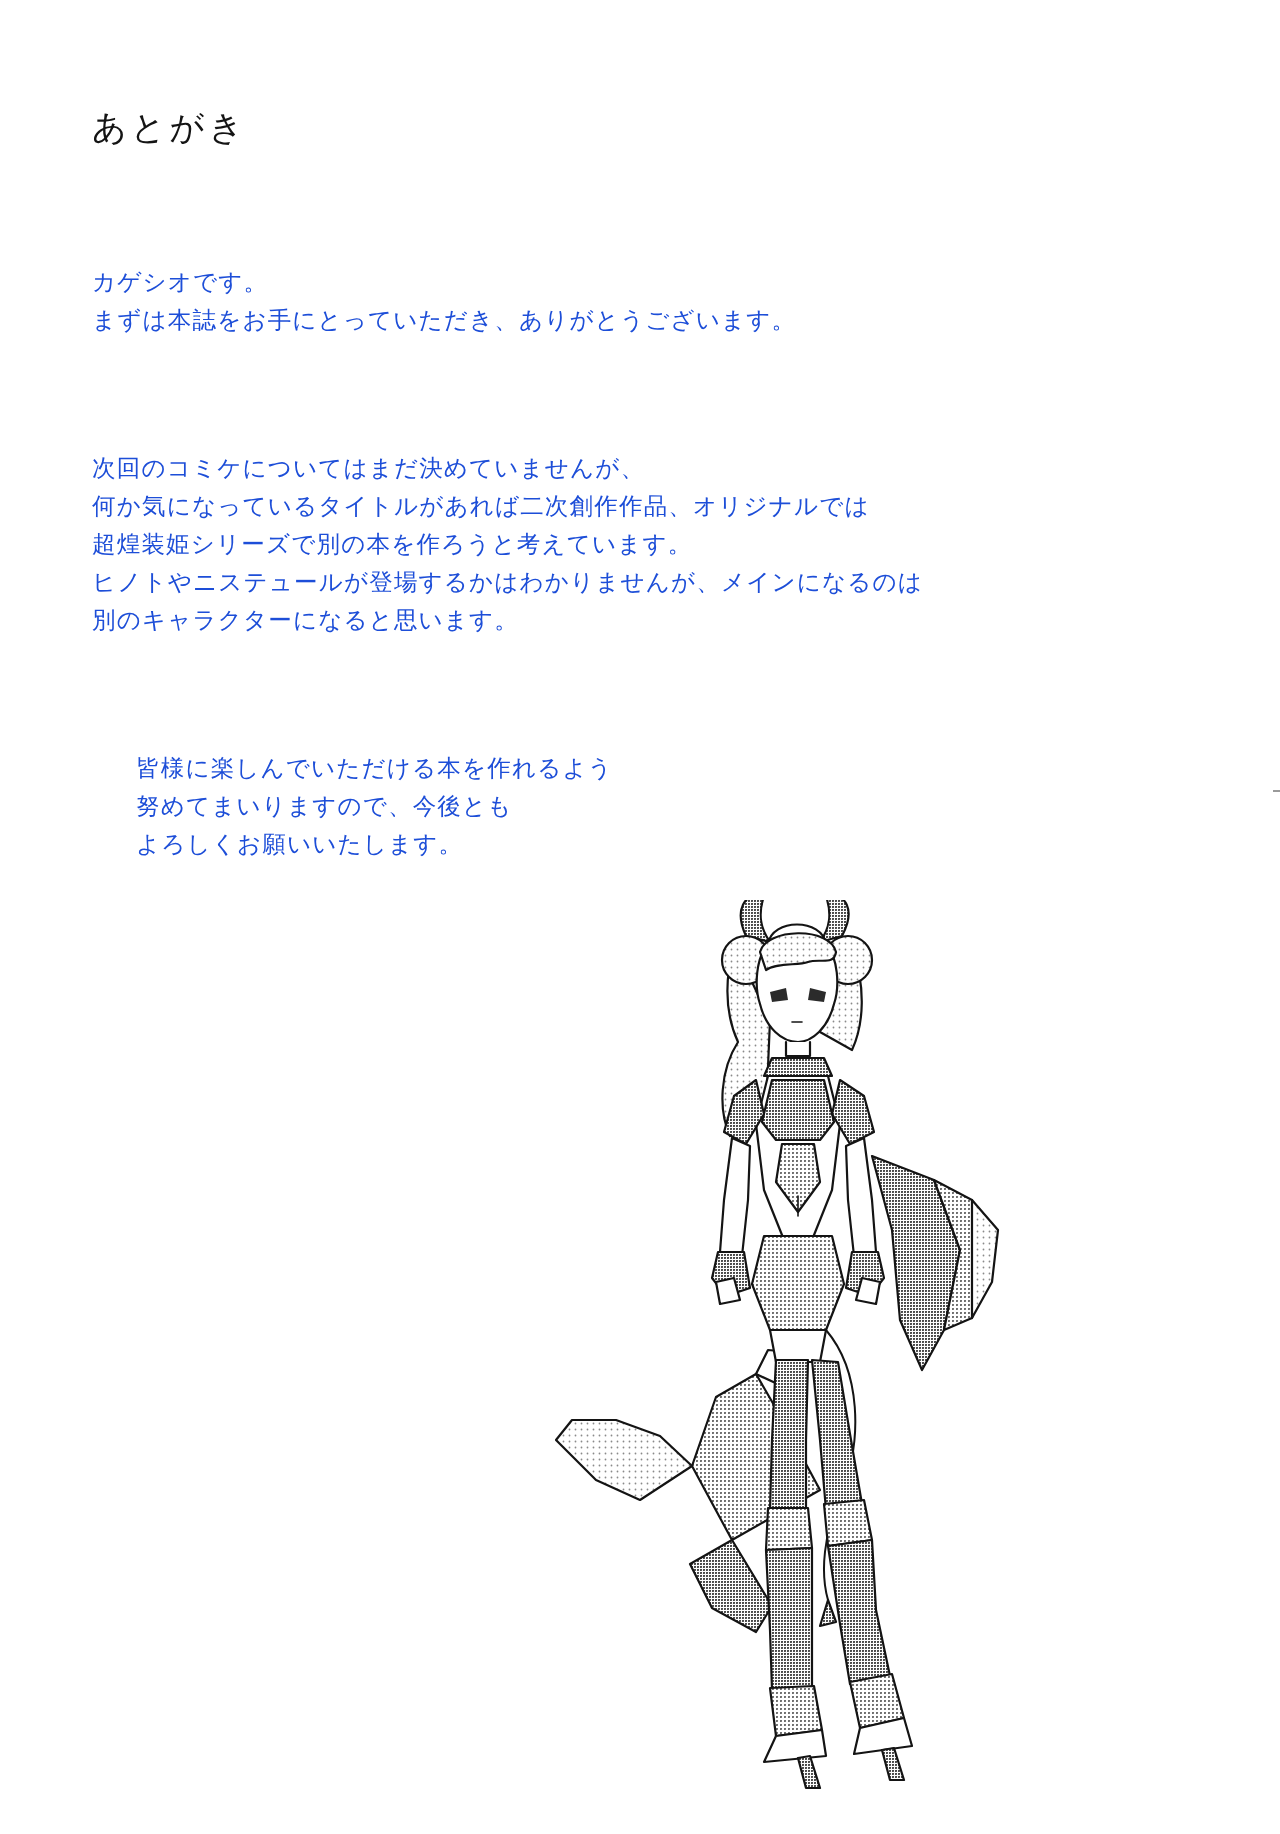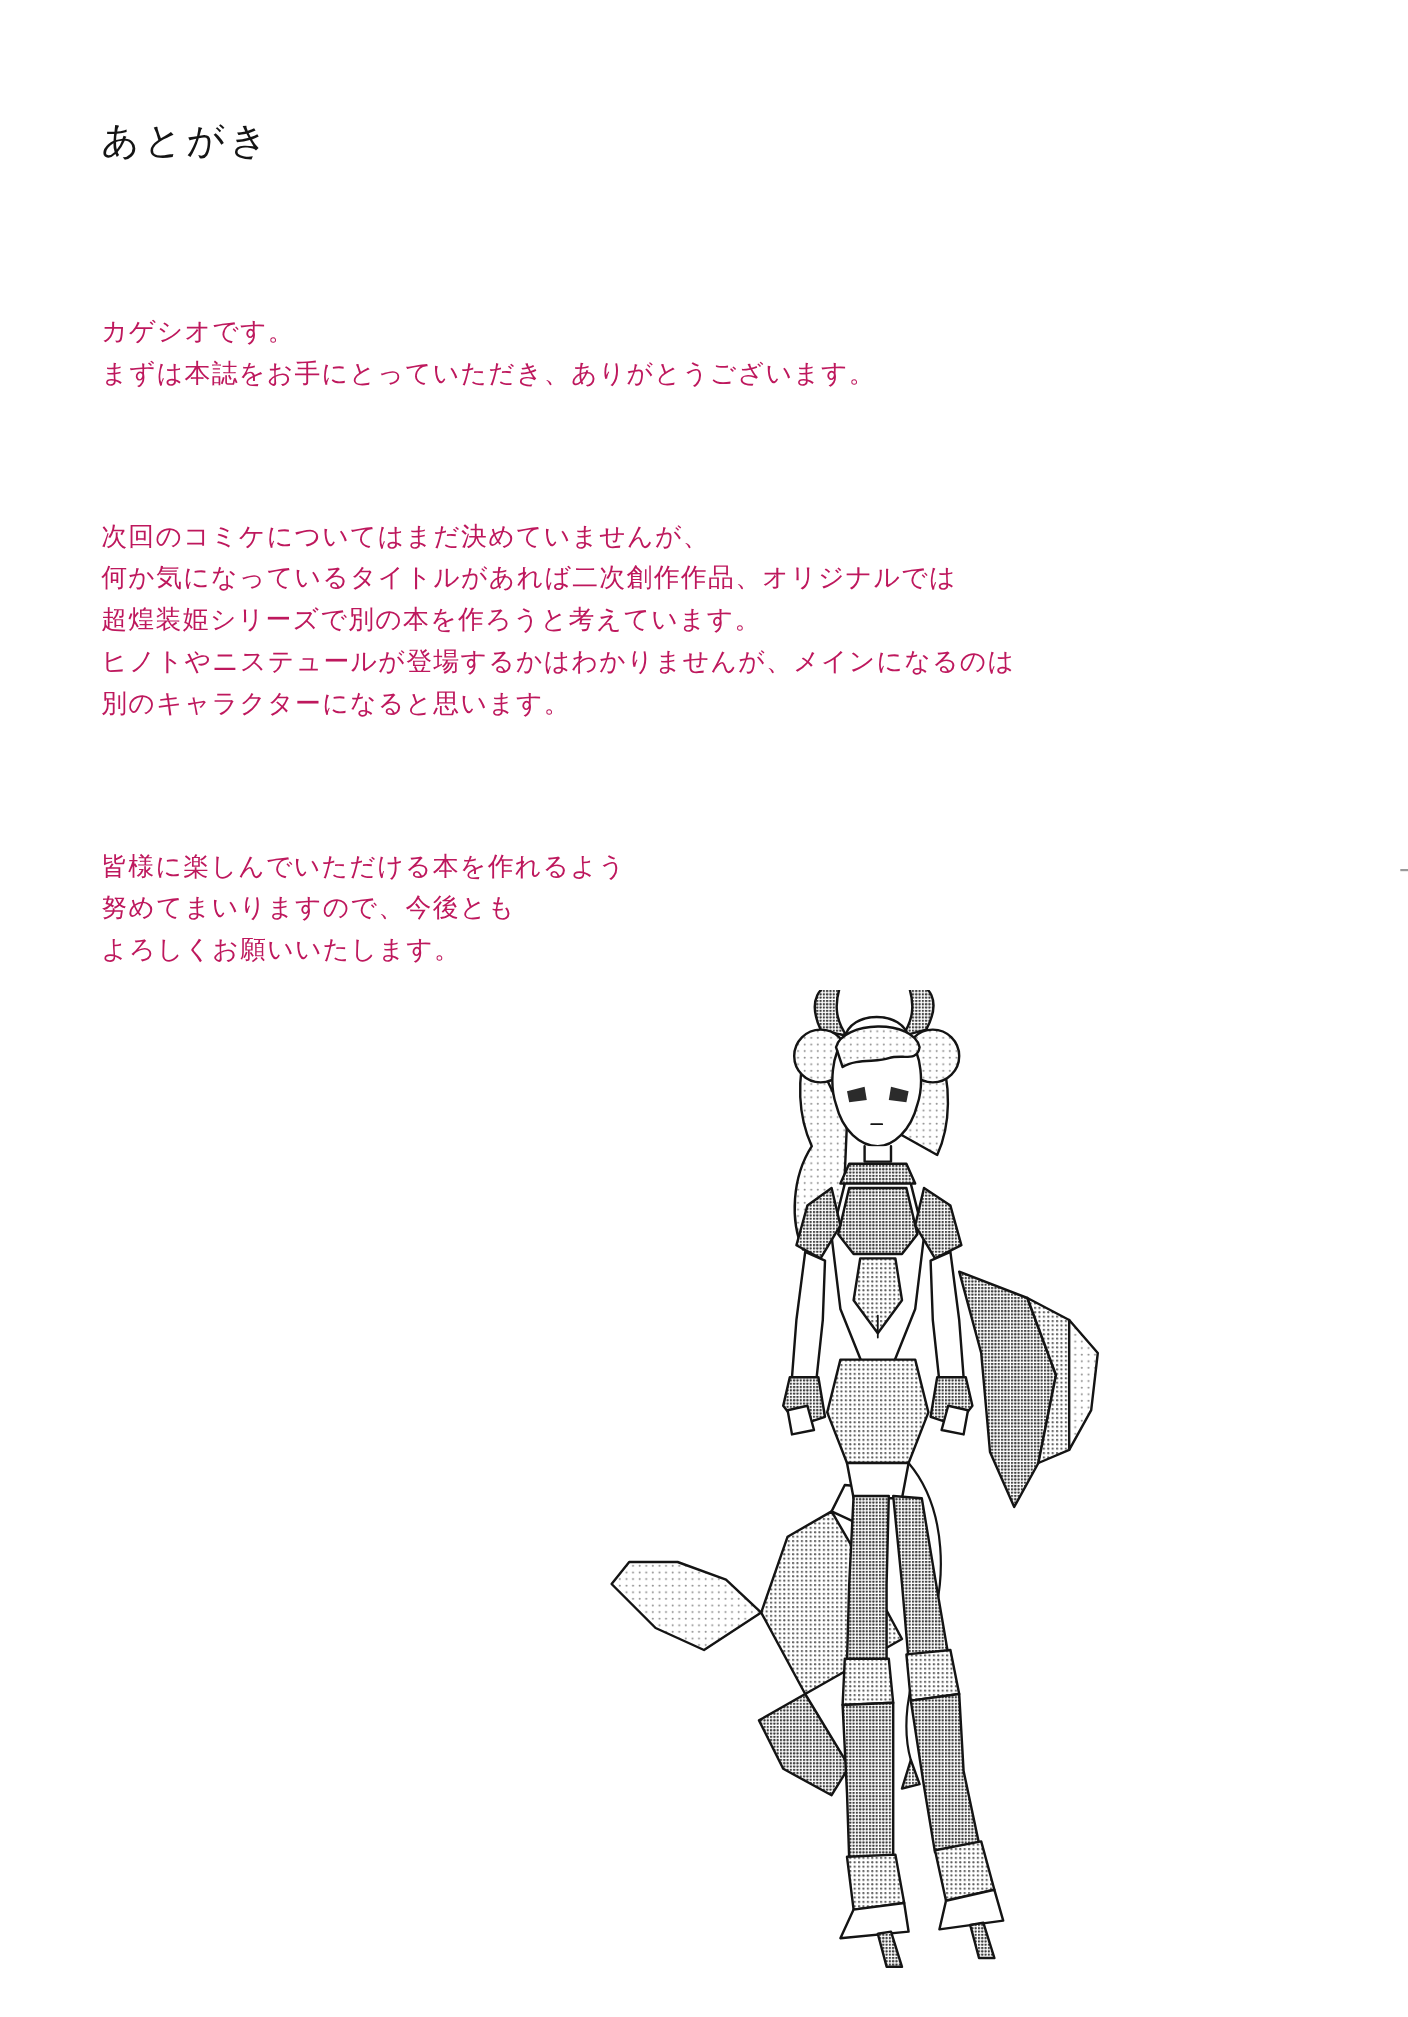--- a/index.html
+++ b/index.html
@@ -29,34 +29,34 @@
     top: 82px;
     font-size: 34px;
     letter-spacing: 4px;
     font-weight: 400;
     color: #141414;
   }
 
   .body-text {
     position: absolute;
     left: 92px;
-    top: 206px;
+    top: 187px;
     width: 980px;
     font-size: 23.5px;
     line-height: 38px;
     letter-spacing: 1.2px;
-    color: #be185d;
+    color: #1d4ed8;
     white-space: pre-wrap;
   }
 
   .para {
     margin: 0 0 34px 0;
     white-space: pre-wrap;
   }
-  .para:last-child { margin-bottom: 0; }
+  .para:last-child { margin-bottom: 0; margin-left: 44px; }
 
   .signature {
     position: absolute;
     left: 92px;
     top: 1085px;
     font-size: 23.5px;
     letter-spacing: 1.2px;
     color: #141414;
   }
 

